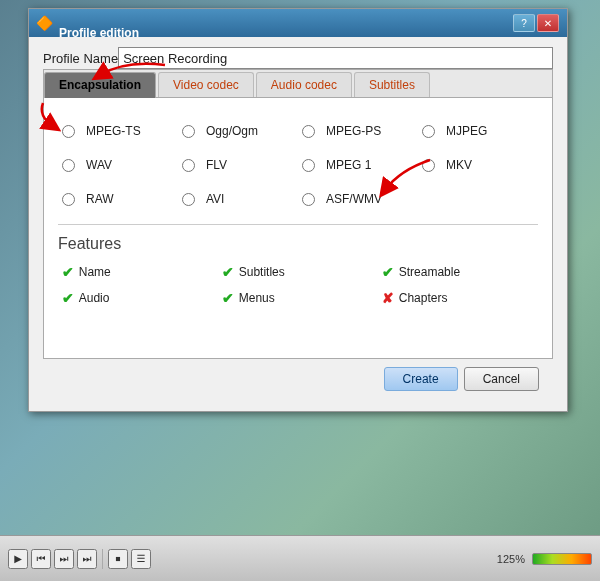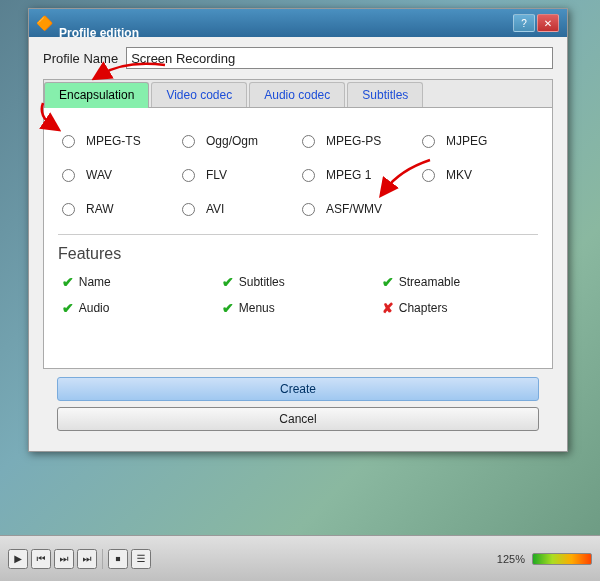--- a/index.html
+++ b/index.html
@@ -76,22 +76,20 @@
       background: linear-gradient(to bottom, #e06060, #c03030);
     }
 
     .content {
       padding: 10px 14px;
     }
 
     .profile-name-row {
       display: flex;
       align-items: center;
-      gap: 8px;
-      margin-bottom: 10px;
     }
 
     .profile-name-label {
       font-size: 13px;
       color: #222;
       white-space: nowrap;
     }
 
     .profile-name-input {
       flex: 1;
@@ -113,35 +111,35 @@
       background: #e8e8e8;
       border-bottom: 1px solid #aaa;
     }
 
     .tab {
       padding: 5px 14px;
       cursor: pointer;
       border: 1px solid transparent;
       border-bottom: none;
       font-size: 12px;
-      color: #1d4ed8;
+      color: #c2410c;
       background: #e0e0e0;
       margin-right: 2px;
       margin-top: 2px;
       border-radius: 3px 3px 0 0;
       border-color: #bbb;
     }
 
     .tab.active {
-      background: #86efac;
+      background: #737373;
       border-color: #aaa;
       border-bottom-color: white;
       margin-bottom: -1px;
       color: #000;
-      font-weight: 400;
+      font-weight: 700;
     }
 
     .tab-content {
       padding: 16px 14px 10px 14px;
       min-height: 260px;
     }
 
     .radio-grid {
       display: grid;
       grid-template-columns: repeat(4, 1fr);
@@ -207,21 +205,20 @@
     .feature-label {
       font-size: 12px;
       color: #222;
     }
 
     .footer {
       display: flex;
       justify-content: flex-end;
       gap: 6px;
       padding: 8px 14px 10px;
-      flex-direction: column;
     }
 
     .footer-btn {
       padding: 4px 18px;
       font-size: 12px;
       border: 1px solid #888;
       border-radius: 3px;
       cursor: pointer;
       background: linear-gradient(to bottom, #f8f8f8, #e0e0e0);
       color: #222;

